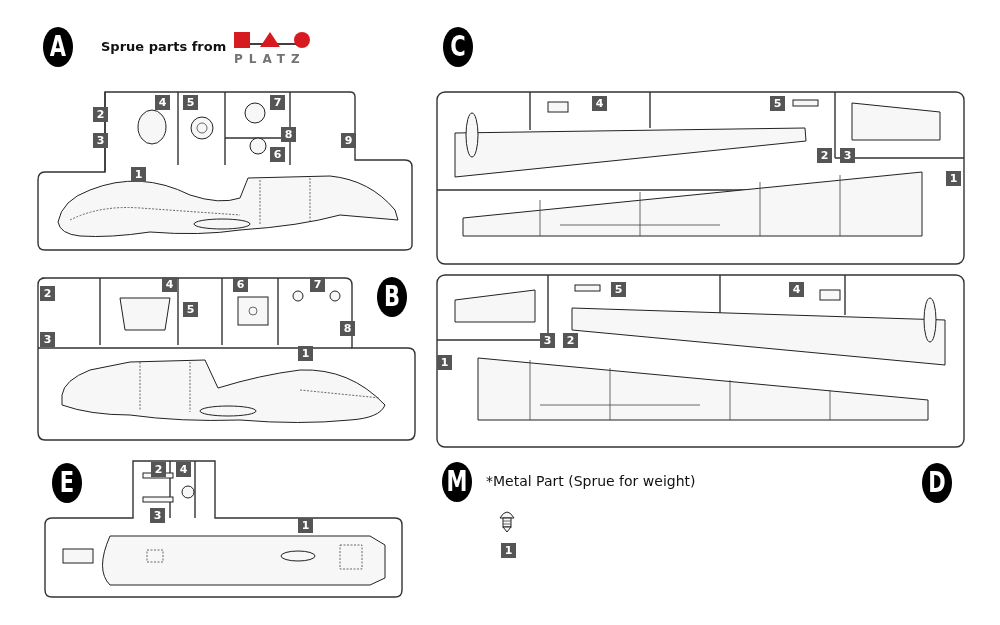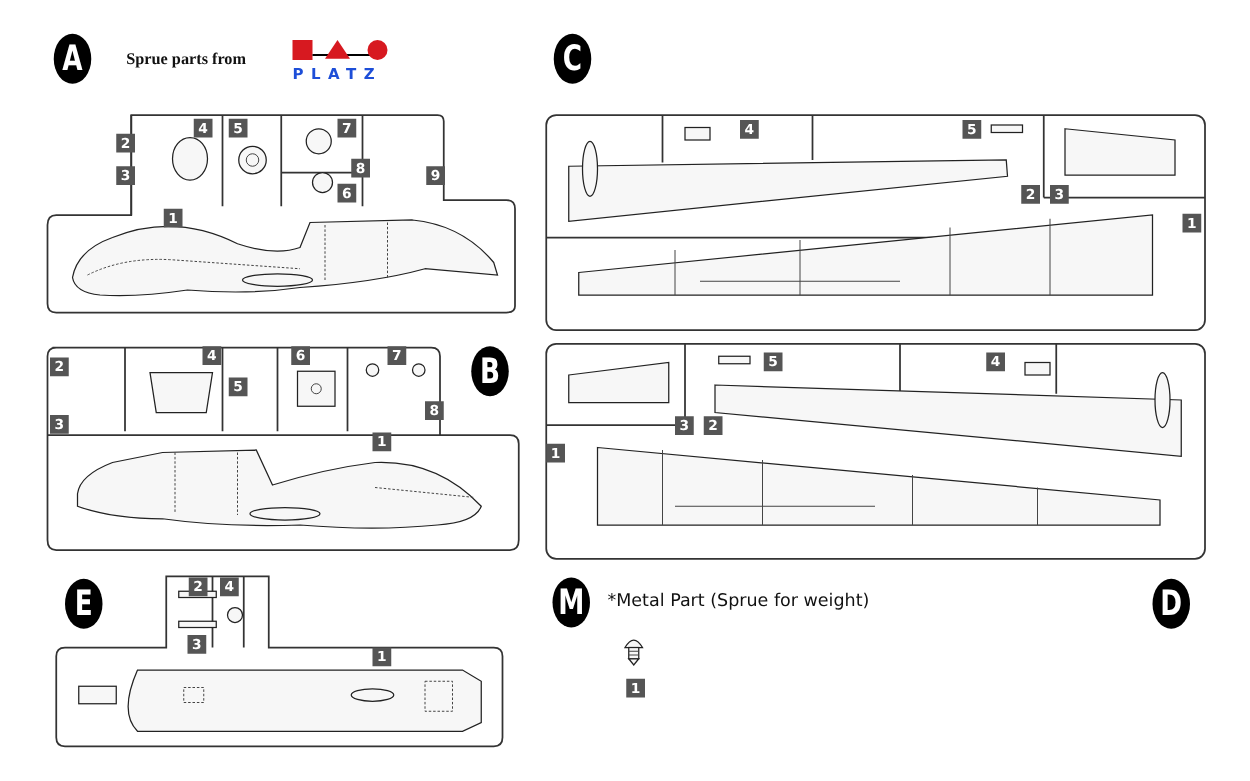--- a/index.html
+++ b/index.html
@@ -13,29 +13,29 @@
   .spr{fill:none;stroke:#333;stroke-width:1.4;}
   .part{fill:#f7f7f7;stroke:#222;stroke-width:1;}
   .thin{fill:none;stroke:#444;stroke-width:0.8;}
   .dash{fill:none;stroke:#444;stroke-width:0.8;stroke-dasharray:2,1.5;}
   .txt{position:absolute;}
 </style>
 </head>
 <body>
 
 <div class="badge" style="left:38px;top:27px;">A</div>
-<div class="txt" style="left:101px;top:39px;font-size:13px;font-weight:bold;color:#111;font-family:Liberation Serif, serif;">Sprue parts from</div>
+<div class="txt" style="left:101px;top:39px;font-size:13px;font-weight:bold;color:#111;">Sprue parts from</div>
 <div style="position:absolute;left:232px;top:30px;width:92px;height:40px;">
   <svg width="92" height="40">
     <rect x="2" y="2" width="16" height="16" fill="#d71920"></rect>
     <line x1="18" y1="14" x2="76" y2="14" stroke="#000" stroke-width="1.5"></line>
     <polygon points="38,2 48,17 28,17" fill="#d71920"></polygon>
     <circle cx="70" cy="10" r="8" fill="#d71920"></circle>
   </svg>
-  <div style="position:absolute;left:2px;top:22px;font-size:12px;font-weight:bold;letter-spacing:6px;color:#1d4ed8;">PLATZ</div>
+  <div style="position:absolute;left:2px;top:22px;font-size:12px;font-weight:bold;letter-spacing:6px;color:#737373;">PLATZ</div>
 </div>
 
 <div class="badge" style="left:438px;top:27px;">C</div>
 <div class="badge" style="left:372px;top:277px;">B</div>
 <div class="badge" style="left:47px;top:463px;">E</div>
 <div class="badge" style="left:437px;top:462px;">M</div>
 <div class="badge" style="left:917px;top:463px;">D</div>
 <div class="txt" style="left:486px;top:473px;font-size:14px;color:#111;">*Metal Part (Sprue for weight)</div>
 
 <svg width="1000" height="625">

